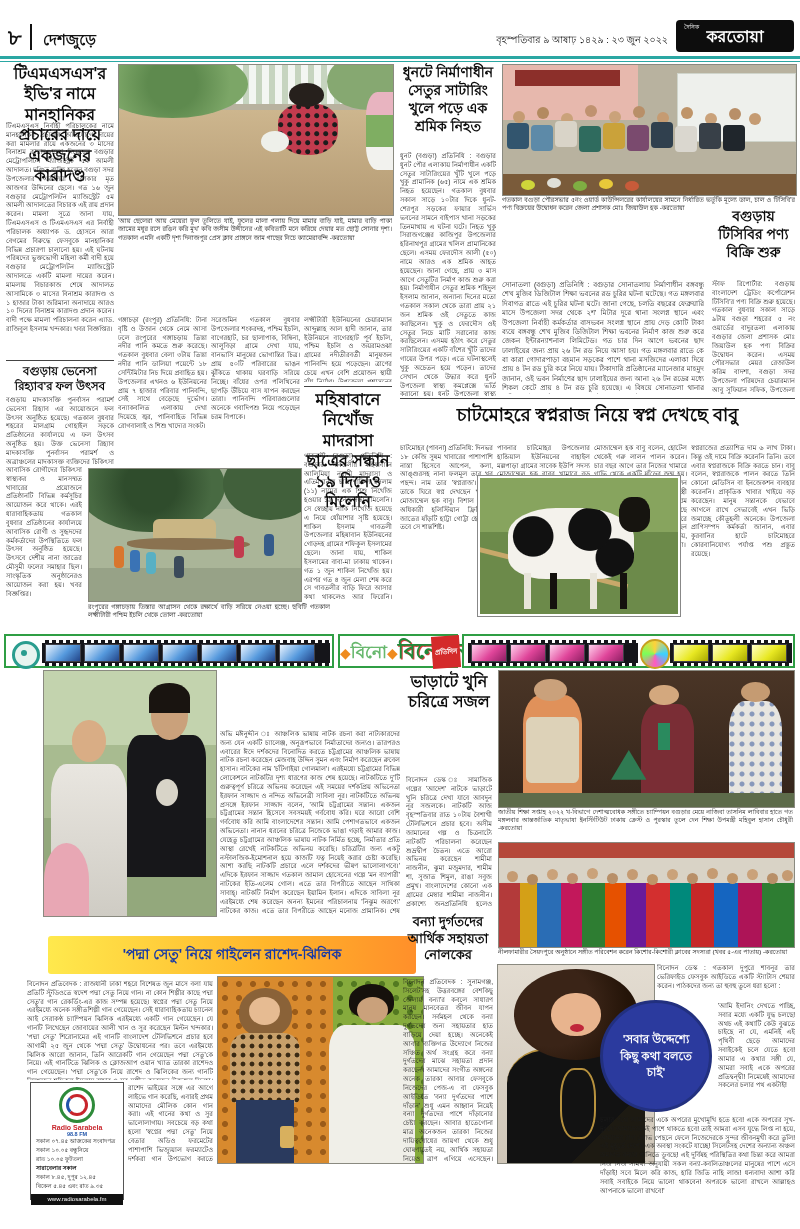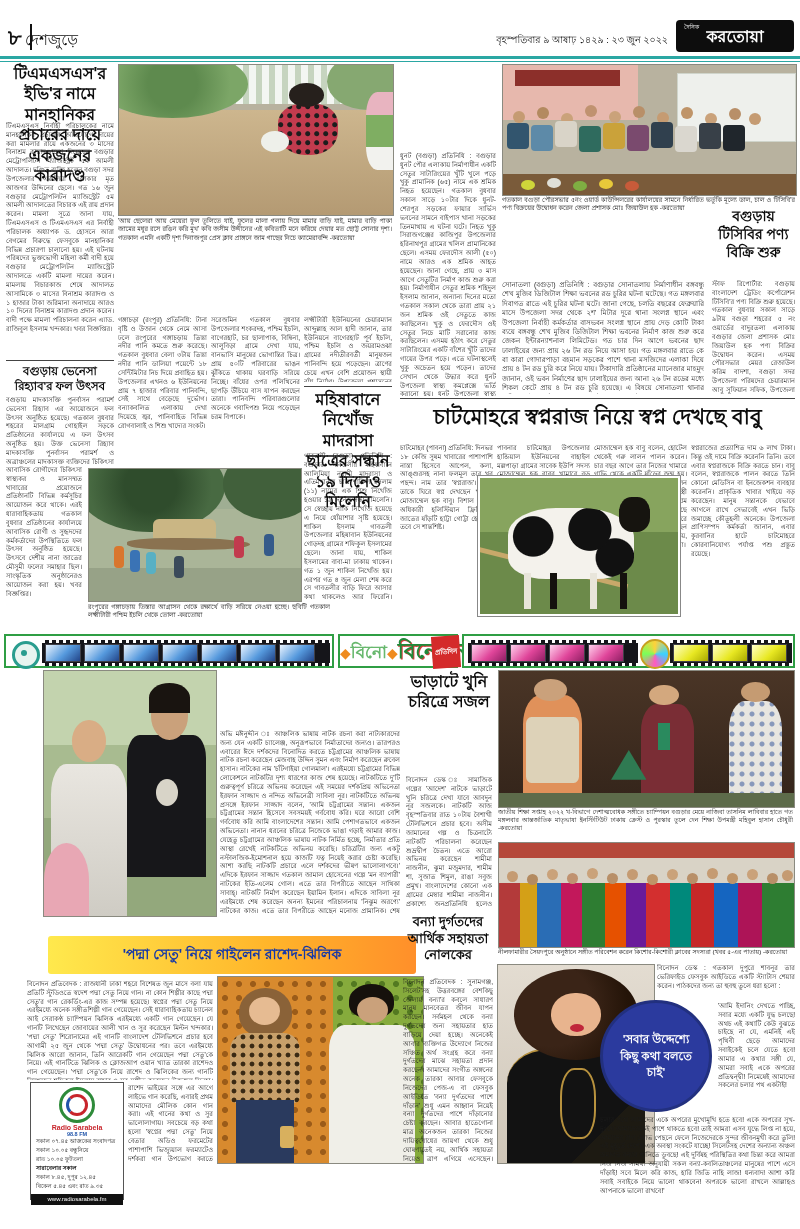--- a/index.html
+++ b/index.html
@@ -3,21 +3,21 @@
 <meta charset="utf-8">
 <style>
   html,body{margin:0;padding:0;background:#ffffff;}
   #page{position:relative;width:800px;height:1229px;background:#fff;overflow:hidden;
         font-family:"Liberation Sans",sans-serif;color:#111;}
   .abs{position:absolute;}
   
   #masthead{position:absolute;left:0;top:22px;width:800px;height:32px;}
   .pageno{position:absolute;left:8px;top:0px;font-size:21px;font-weight:bold;}
   .mast-vr{position:absolute;left:30px;top:2px;width:2px;height:26px;background:#111;}
-  .sect{position:absolute;left:25px;top:6px;font-size:15px;font-weight:normal;}
+  .sect{position:absolute;left:43px;top:6px;font-size:15px;font-weight:bold;}
   .mdate{position:absolute;right:132px;top:11px;font-size:9.5px;}
   .logo{position:absolute;right:6px;top:-2px;width:118px;height:32px;background:#0d0d0d;border-radius:4px;text-align:center;}
   .logo .nm{color:#fff;font-weight:bold;font-size:16px;line-height:34px;}
   .logo .pfx{position:absolute;left:8px;top:2px;font-size:6px;color:#f2f2f2;}
   .rule1{position:absolute;left:0;top:56px;width:800px;height:3px;background:#2aa7a3;}
   .rule2{position:absolute;left:0;top:61px;width:800px;height:1px;background:#2aa7a3;}
   
   .hd{font-weight:bold;text-align:center;line-height:1.28;color:#0b0b0b;}
   .bd{font-size:6.6px;line-height:1.34;text-align:justify;color:#1c1c1c;overflow:hidden;}
   .cap{font-size:6.4px;line-height:1.3;text-align:justify;color:#111;overflow:hidden;}
@@ -209,40 +209,41 @@
     <div class="f-roof"></div>
     <div class="f-boat"></div>
     <div class="f-people"></div>
   </div>
   <div class="abs cap" style="left:88px;top:603px;width:242px;height:16px;">রংপুরের গঙ্গাচড়ায় তিস্তার আগ্রাসন থেকে রক্ষার্থে বাড়ি সরিয়ে নেওয়া হচ্ছে। ছবিটি গতকাল লক্ষ্মীটারী পশ্চিম ইচলি থেকে তোলা -করতোয়া</div>
 
   <div class="sep" style="left:304px;top:386px;width:88px;"></div>
   <div class="abs hd" style="left:304px;top:390px;width:88px;font-size:16px;">মহিষাবানে নিখোঁজ মাদরাসা ছাত্রের সন্ধান ১৯ দিনেও মিলেনি</div>
   <div class="abs bd" style="left:304px;top:452px;width:88px;height:148px;">গাবতলী (বগুড়া) প্রতিনিধি : বগুড়ার গাবতলীর মহিষাবানে আলিমিয়া নূরানী মাদরাসা ও এতিমখানার ছাত্র শাকিল ইসলাম (১১) নামের এক শিশু নিখোঁজ হওয়ার ১৯ দিনেও সন্ধান মিলেনি। সে স্বেচ্ছায় নাকি নিখোঁজ হয়েছে এ নিয়ে ধোঁয়াশার সৃষ্টি হয়েছে। শাকিল ইসলাম গাবতলী উপজেলার মহিষাবান ইউনিয়নের গোড়দহ গ্রামের শফিকুল ইসলামের ছেলে। জানা যায়, শাকিল ইসলামের বাবা-মা ঢাকায় থাকেন। গত ১ জুন শাকিল নিখোঁজ হয়। এরপর গত ৪ জুন মেলা শেষ করে সে গাবতলীর বাড়ি ফিরে আসার কথা থাকলেও আর ফিরেনি। আত্মীয়-স্বজনের বাড়িতে খোঁজ নিয়েও কোনো সন্ধান মিলেনি। নিখোঁজ ছাত্রের সন্ধান চেয়ে পরিবারের পক্ষ থেকে থানায় জিডি করা হয়েছে। এ বিষয়ে পুলিশ অনুসন্ধান চালাচ্ছে।</div>
 
+  <div class="abs hd" style="left:400px;top:64px;width:96px;font-size:14px;">ধুনটে নির্মাণাধীন সেতুর সাটারিং খুলে পড়ে এক শ্রমিক নিহত</div>
   <div class="abs bd" style="left:400px;top:152px;width:96px;height:244px;">ধুনট (বগুড়া) প্রতিনিধি : বগুড়ার ধুনট পৌর এলাকায় নির্মাণাধীন একটি সেতুর সাটারিংয়ের খুঁটি খুলে পড়ে খুকু প্রামানিক (৬৫) নামে এক শ্রমিক নিহত হয়েছেন। গতকাল বুধবার সকাল সাড়ে ১০টার দিকে ধুনট-শেরপুর সড়কের ফায়ার সার্ভিস ভবনের সামনে বাইপাস খানা সড়কের তিনমাথায় এ ঘটনা ঘটে। নিহত খুকু সিরাজগঞ্জের কাজিপুর উপজেলার হরিনাথপুর গ্রামের খলিল প্রামানিকের ছেলে। এসময় ফেরদৌস আলী (৫০) নামে আরও এক শ্রমিক আহত হয়েছেন। জানা গেছে, প্রায় ৩ মাস আগে সেতুটির নির্মাণ কাজ শুরু করা হয়। নির্মাণাধীন সেতুর শ্রমিক শহিদুল ইসলাম জানান, অন্যান্য দিনের মতো গতকাল সকাল থেকে তারা প্রায় ২১ জন শ্রমিক ওই সেতুতে কাজ করছিলেন। খুকু ও ফেরদৌস ওই সেতুর নিচে মাটি সরানোর কাজ করছিলেন। এসময় হঠাৎ করে সেতুর সাটারিংয়ের একটি বাঁশের খুঁটি তাদের গায়ের উপর পড়ে। এতে ঘটনাস্থলেই খুকু অচেতন হয়ে পড়েন। তাদের সেখান থেকে উদ্ধার করে ধুনট উপজেলা স্বাস্থ্য কমপ্লেক্সে ভর্তি করানো হয়। ধুনট উপজেলা স্বাস্থ্য কমপ্লেক্সের জরুরি বিভাগের চিকিৎসক ডা. হাবিবা সুলতানা জানান, হাসপাতালে নিয়ে আসার আগেই ওই শ্রমিক মারা যান।</div>
 
   <div class="ph" style="left:502px;top:64px;width:293px;height:130px;">
     <div class="t-bldg"></div>
     <div class="t-sign"></div>
     <div class="t-banner"></div>
     <div class="t-heads"></div>
     <div class="t-shirts"></div>
     <div class="t-table"></div>
     <div class="t-veg"></div>
   </div>
   <div class="abs cap" style="left:502px;top:196px;width:293px;height:22px;">গতকাল বগুড়া পৌরসভার ৫নং ওয়ার্ড কাউন্সিলরের কার্যালয়ের সামনে নির্ধারিত ভর্তুকি মূল্যে ডাল, চাল ও টিসিবি'র পণ্য বিক্রয়ের উদ্বোধন করেন জেলা প্রশাসক মোঃ জিয়াউল হক -করতোয়া</div>
 
   <div class="abs bd" style="left:502px;top:280px;width:202px;height:114px;font-size:7px;">সোনাতলা (বগুড়া) প্রতিনিধি : বগুড়ার সোনাতলায় নির্মাণাধীন বঙ্গবন্ধু শেখ মুজিব ডিজিটাল শিক্ষা ভবনের রড চুরির ঘটনা ঘটেছে। গত মঙ্গলবার দিবাগত রাতে এই চুরির ঘটনা ঘটে। জানা গেছে, চলতি বছরের ফেব্রুয়ারি মাসে উপজেলা সদর থেকে ২শ' মিটার দূরে থানা সংলগ্ন স্থানে এবং উপজেলা নির্বাহী কর্মকর্তার বাসভবন সংলগ্ন স্থানে প্রায় দেড় কোটি টাকা ব্যয়ে বঙ্গবন্ধু শেখ মুজিব ডিজিটাল শিক্ষা ভবনের নির্মাণ কাজ শুরু করে জেকন ইন্টারন্যাশনাল লিমিটেড। গত চার দিন আগে ভবনের ছাদ ঢালাইয়ের জন্য প্রায় ২৬ টন রড নিয়ে আসা হয়। গত মঙ্গলবার রাতে কে বা কারা গোদারপাড়া বহমান সড়কের পাশে থানা মসজিদের এলাকা দিয়ে প্রায় ৪ টন রড চুরি করে নিয়ে যায়। ঠিকাদারি প্রতিষ্ঠানের ম্যানেজার মাহমুদ জানান, ওই ভবন নির্মাণের ছাদ ঢালাইয়ের জন্য আনা ২৬ টন রডের মধ্যে শিকল কেটে প্রায় ৪ টন রড চুরি হয়েছে। এ বিষয়ে সোনাতলা থানার অফিসার ইনচার্জ জানান, সন্ধ্যায় উপজেলার হাট ফেরার পথে ৪ জনকে জিজ্ঞাসাবাদ করা হয়েছে। এ বিষয়ে পুলিশ অনুসন্ধান চালাচ্ছে। সিসি টিভির ফুটেজ দেখে ঘটনার মূল রহস্য উদঘাটনের চেষ্টা চলছে।</div>
 
   <div class="abs hd" style="left:712px;top:208px;width:83px;font-size:14px;">বগুড়ায় টিসিবির পণ্য বিক্রি শুরু</div>
   <div class="abs bd" style="left:712px;top:280px;width:83px;height:114px;">স্টাফ রিপোর্টার: বগুড়ায় বাংলাদেশ ট্রেডিং কর্পোরেশন টিসিবি'র পণ্য বিক্রি শুরু হয়েছে। গতকাল বুধবার সকাল সাড়ে ৯টায় বগুড়া শহরের ৫ নং ওয়ার্ডের বাদুরতলা এলাকায় বগুড়ার জেলা প্রশাসক মোঃ জিয়াউল হক পণ্য বিক্রির উদ্বোধন করেন। এসময় পৌরসভার মেয়র রেজাউল করিম বাদশা, বগুড়া সদর উপজেলা পরিষদের চেয়ারম্যান আবু সুফিয়ান সফিক, উপজেলা নির্বাহী কর্মকর্তা সমর কুমার পাল, অতিরিক্ত পুলিশ সুপার (সদর সার্কেল) শরাফত ইসলাম, ৫ নং ওয়ার্ড কাউন্সিলর রেজাউল করিম ডাবলু, সুরক্ষা সার্ভিস শিক্ষা প্রমুখ। উদ্বোধনী দিনে বগুড়া পৌরসভার ১ থেকে ৫ নং ওয়ার্ড এর বাসিন্দাদের মাঝে টিসিবির পণ্য বিক্রি করা হয়। আগামী ২৪ ও ২৫ জুন ৯ থেকে ১৩ নং ওয়ার্ড, ১৪ থেকে ১৬ নং ওয়ার্ড এর বাসিন্দাদের জন্য ২৬ ও ২৮ জুন এবং ১৭ থেকে ২১ নং ওয়ার্ডের বাসিন্দাদের জন্য ২৯ ও ৩০ জুন পণ্য বিক্রি করা হবে।</div>
 
   <div class="sep" style="left:400px;top:398px;width:395px;"></div>
-  <div class="abs hd" style="left:400px;top:404px;width:395px;font-size:21px;">চাটমোহরে স্বপ্নরাজ নিয়ে স্বপ্ন দেখছে বাবু</div>
+  <div class="abs hd" style="left:400px;top:404px;width:395px;font-size:18px;">চাটমোহরে স্বপ্নরাজ নিয়ে স্বপ্ন দেখছে বাবু</div>
   <div class="abs bd" style="left:400px;top:444px;width:93px;height:184px;">চাটমোহর (পাবনা) প্রতিনিধি: দিনভর ১৮ কেজি সুষম খাবারের পাশাপাশি নাস্তা হিসেবে আপেল, কলা, আঙ্গুরসহ নানা ফলমূল তার খুব পছন্দ। নাম তার 'স্বপ্নরাজ'। আর তাকে ঘিরে স্বপ্ন দেখছেন খামারি মোজাম্মেল হক বাবু। বিশাল দেহের অধিকারী হলিস্টিয়ান ফ্রিজিয়ান জাতের ষাঁড়টি হাট্টা গোট্টা হেলদুল। তবে সে শান্তশিষ্ট।</div>
   <div class="abs bd" style="left:497px;top:444px;width:93px;height:184px;">পাবনার চাটমোহর উপজেলার হান্ডিয়াল ইউনিয়নের বাহাইল মল্লপাড়া গ্রামের সাবেক ইউপি সদস্য মোজাম্মেল হক বাবুর খামারে বড় হয়েছে ষাঁড়টি। আদর করে নাম রেখেছেন 'স্বপ্নরাজ'। চার বছর ধরে লালন পালন করে স্বপ্ন দেখছেন বাবু। ছয় দাঁতওয়ালা গরুটির ওজন প্রায় ৩৩ মণ। বিক্রির জন্য তিনি দাম হাঁকছেন ২০ লাখ টাকা। গরুটি দেখতে বাড়িতে ভিড় করছে অনেকেই।</div>
   <div class="abs bd" style="left:594px;top:444px;width:93px;height:184px;">মোজাম্মেল হক বাবু বলেন, হোটেল থেকেই গরু লালন পালন করেন। চার বছর আগে তার নিজের খামারে গাভি থেকে একটি ষাঁড়ের জন্ম হয়। সেটিকে তিনি খুব যত্ন করে লালন পালন করতে থাকেন। তার সাথে স্ত্রী আনোয়ারা খাতুনও বেশ পরিশ্রম করেন। ষাঁড়কে ঘিরে স্বপ্ন দেখছে পুরো পরিবার। সেইজন্য আদর করে তারা গরুটির নাম রেখেছেন 'স্বপ্নরাজ'। কোনো হাটে নিয়ে নয়, বাড়ি থেকেই বিক্রি করতে চান তারা।</div>
   <div class="abs bd" style="left:691px;top:444px;width:104px;height:184px;">স্বপ্নরাজের প্রত্যাশিত দাম ৬ লাখ টাকা। কিন্তু ওই দামে বিক্রি করেননি তিনি। তবে এবার স্বপ্নরাজকে বিক্রি করতে চান। বাবু বলেন, স্বপ্নরাজকে পালন করতে তিনি কোনো মেডিসিন বা ইনজেকশন ব্যবহার করেননি। প্রাকৃতিক খাবার খাইয়ে বড় করেছেন। মানুষ সন্তানকে যেভাবে আগলে রাখে সেভাবেই এখন ভিড়ি জমাচ্ছে কৌতূহলী অনেকে। উপজেলা প্রাণিসম্পদ কর্মকর্তা জানান, এবার কুরবানির হাটে চাটমোহরে কোরবানিযোগ্য পর্যাপ্ত পশু প্রস্তুত রয়েছে।</div>
   <div class="ph" style="left:478px;top:476px;width:198px;height:136px;z-index:3;border:2px solid #fff;outline:1px solid #888;">
     <div class="c-grass"></div>
     <div class="c-bamboo"></div>
     <div class="c-body"></div>
     <div class="c-head"></div>
     <div class="c-legs"></div>

